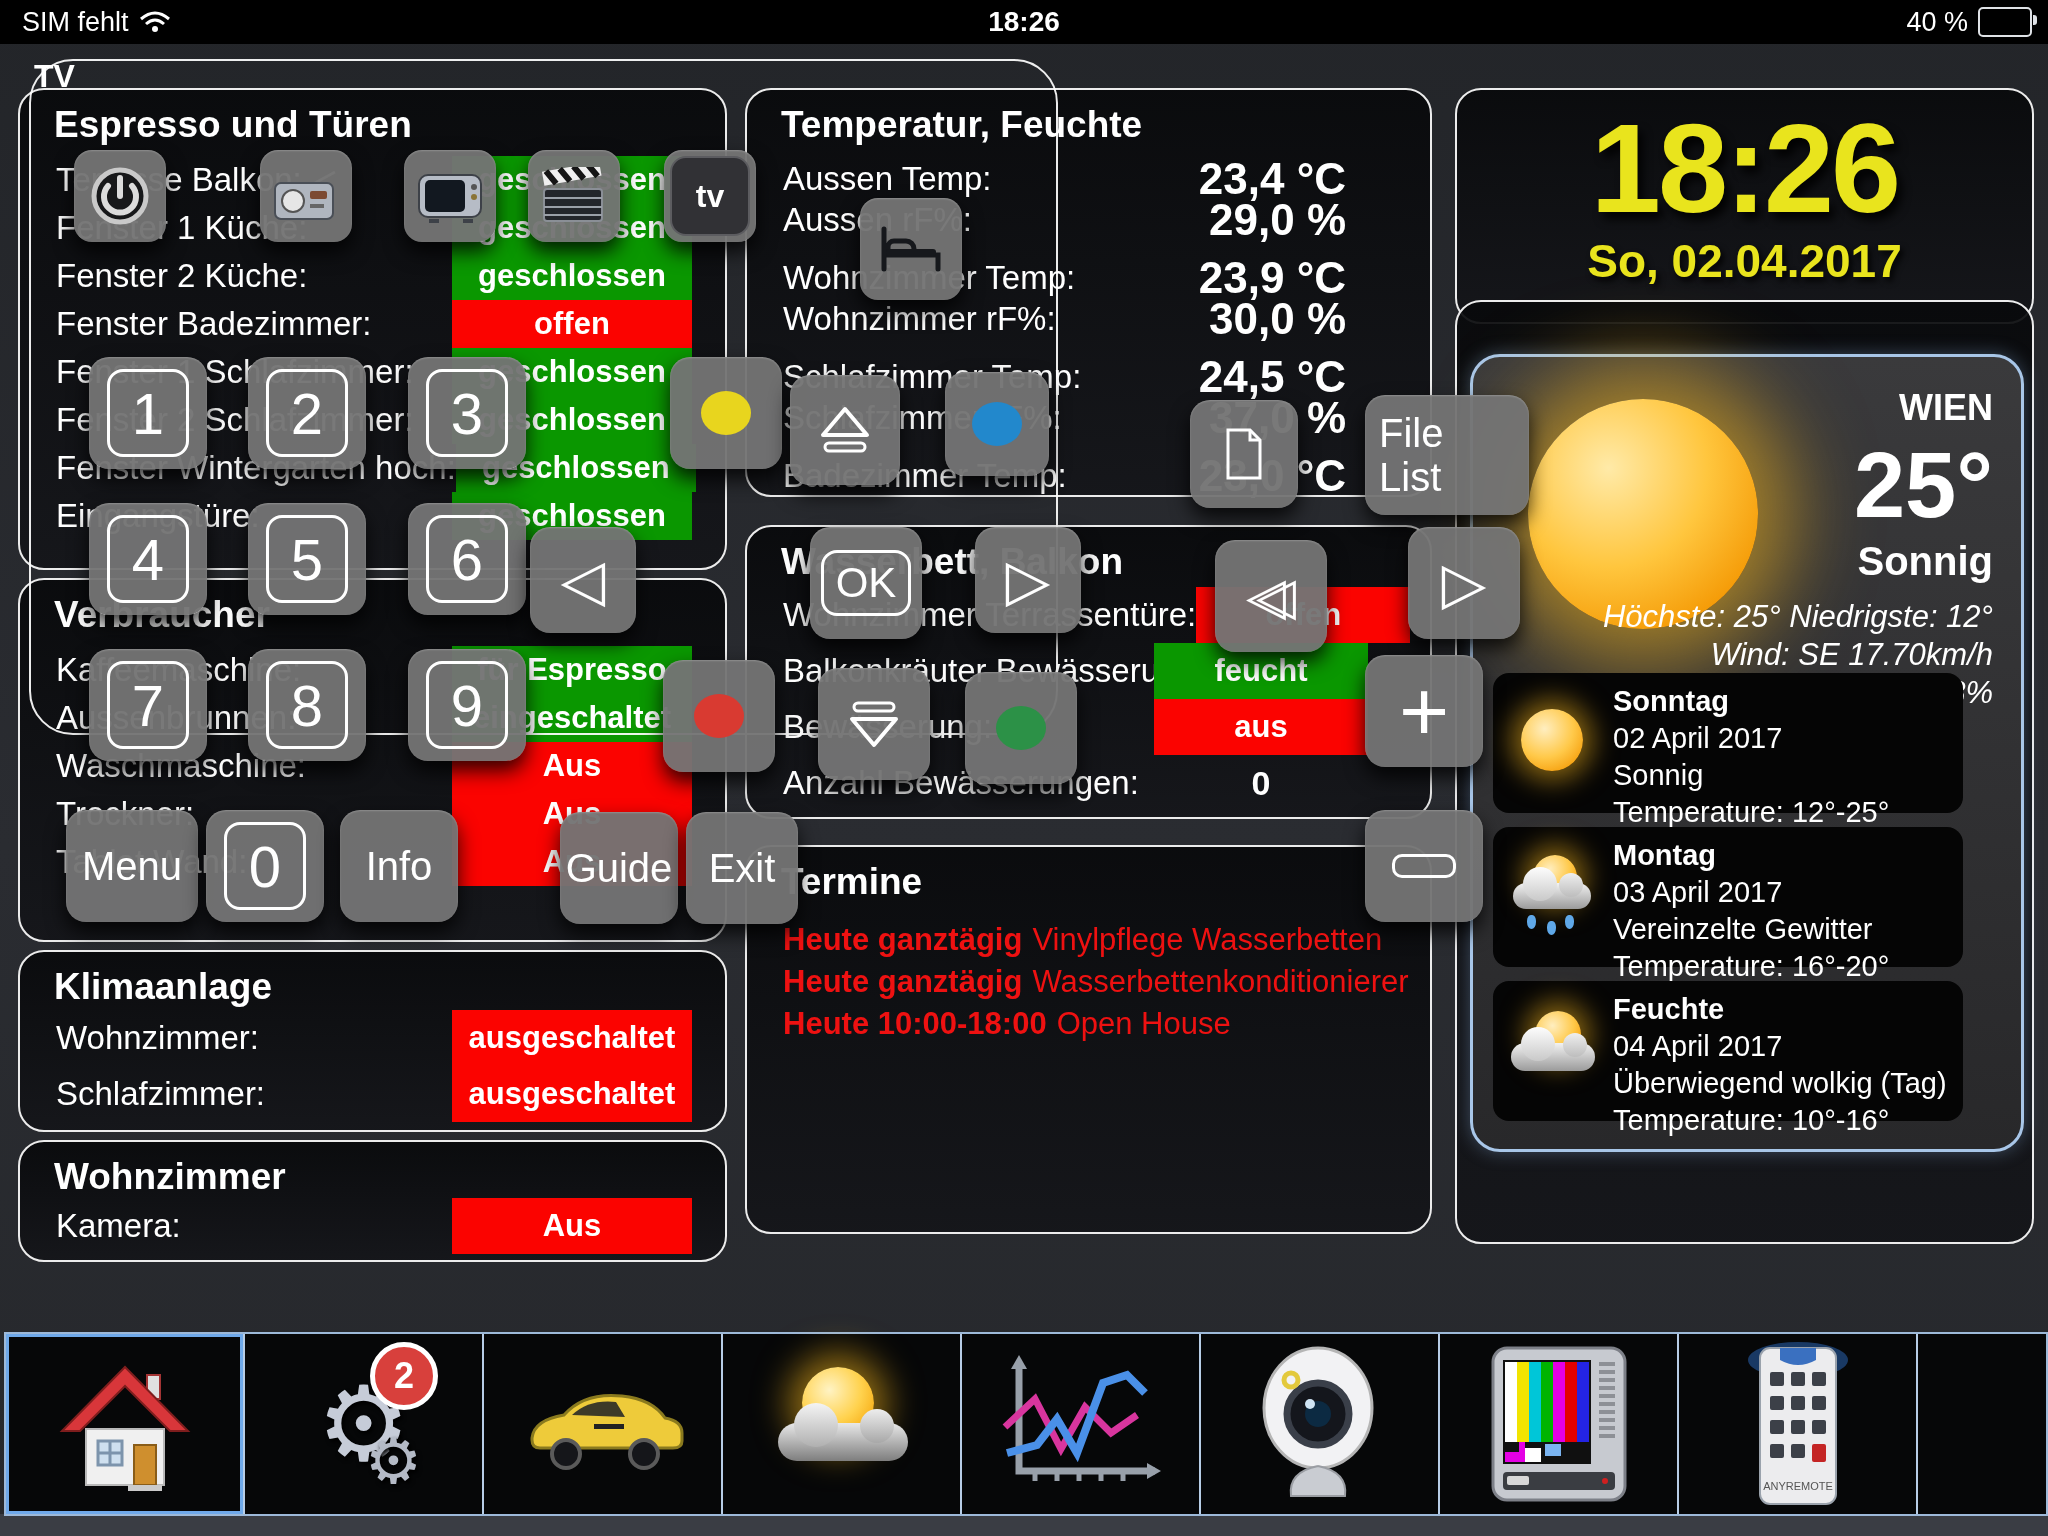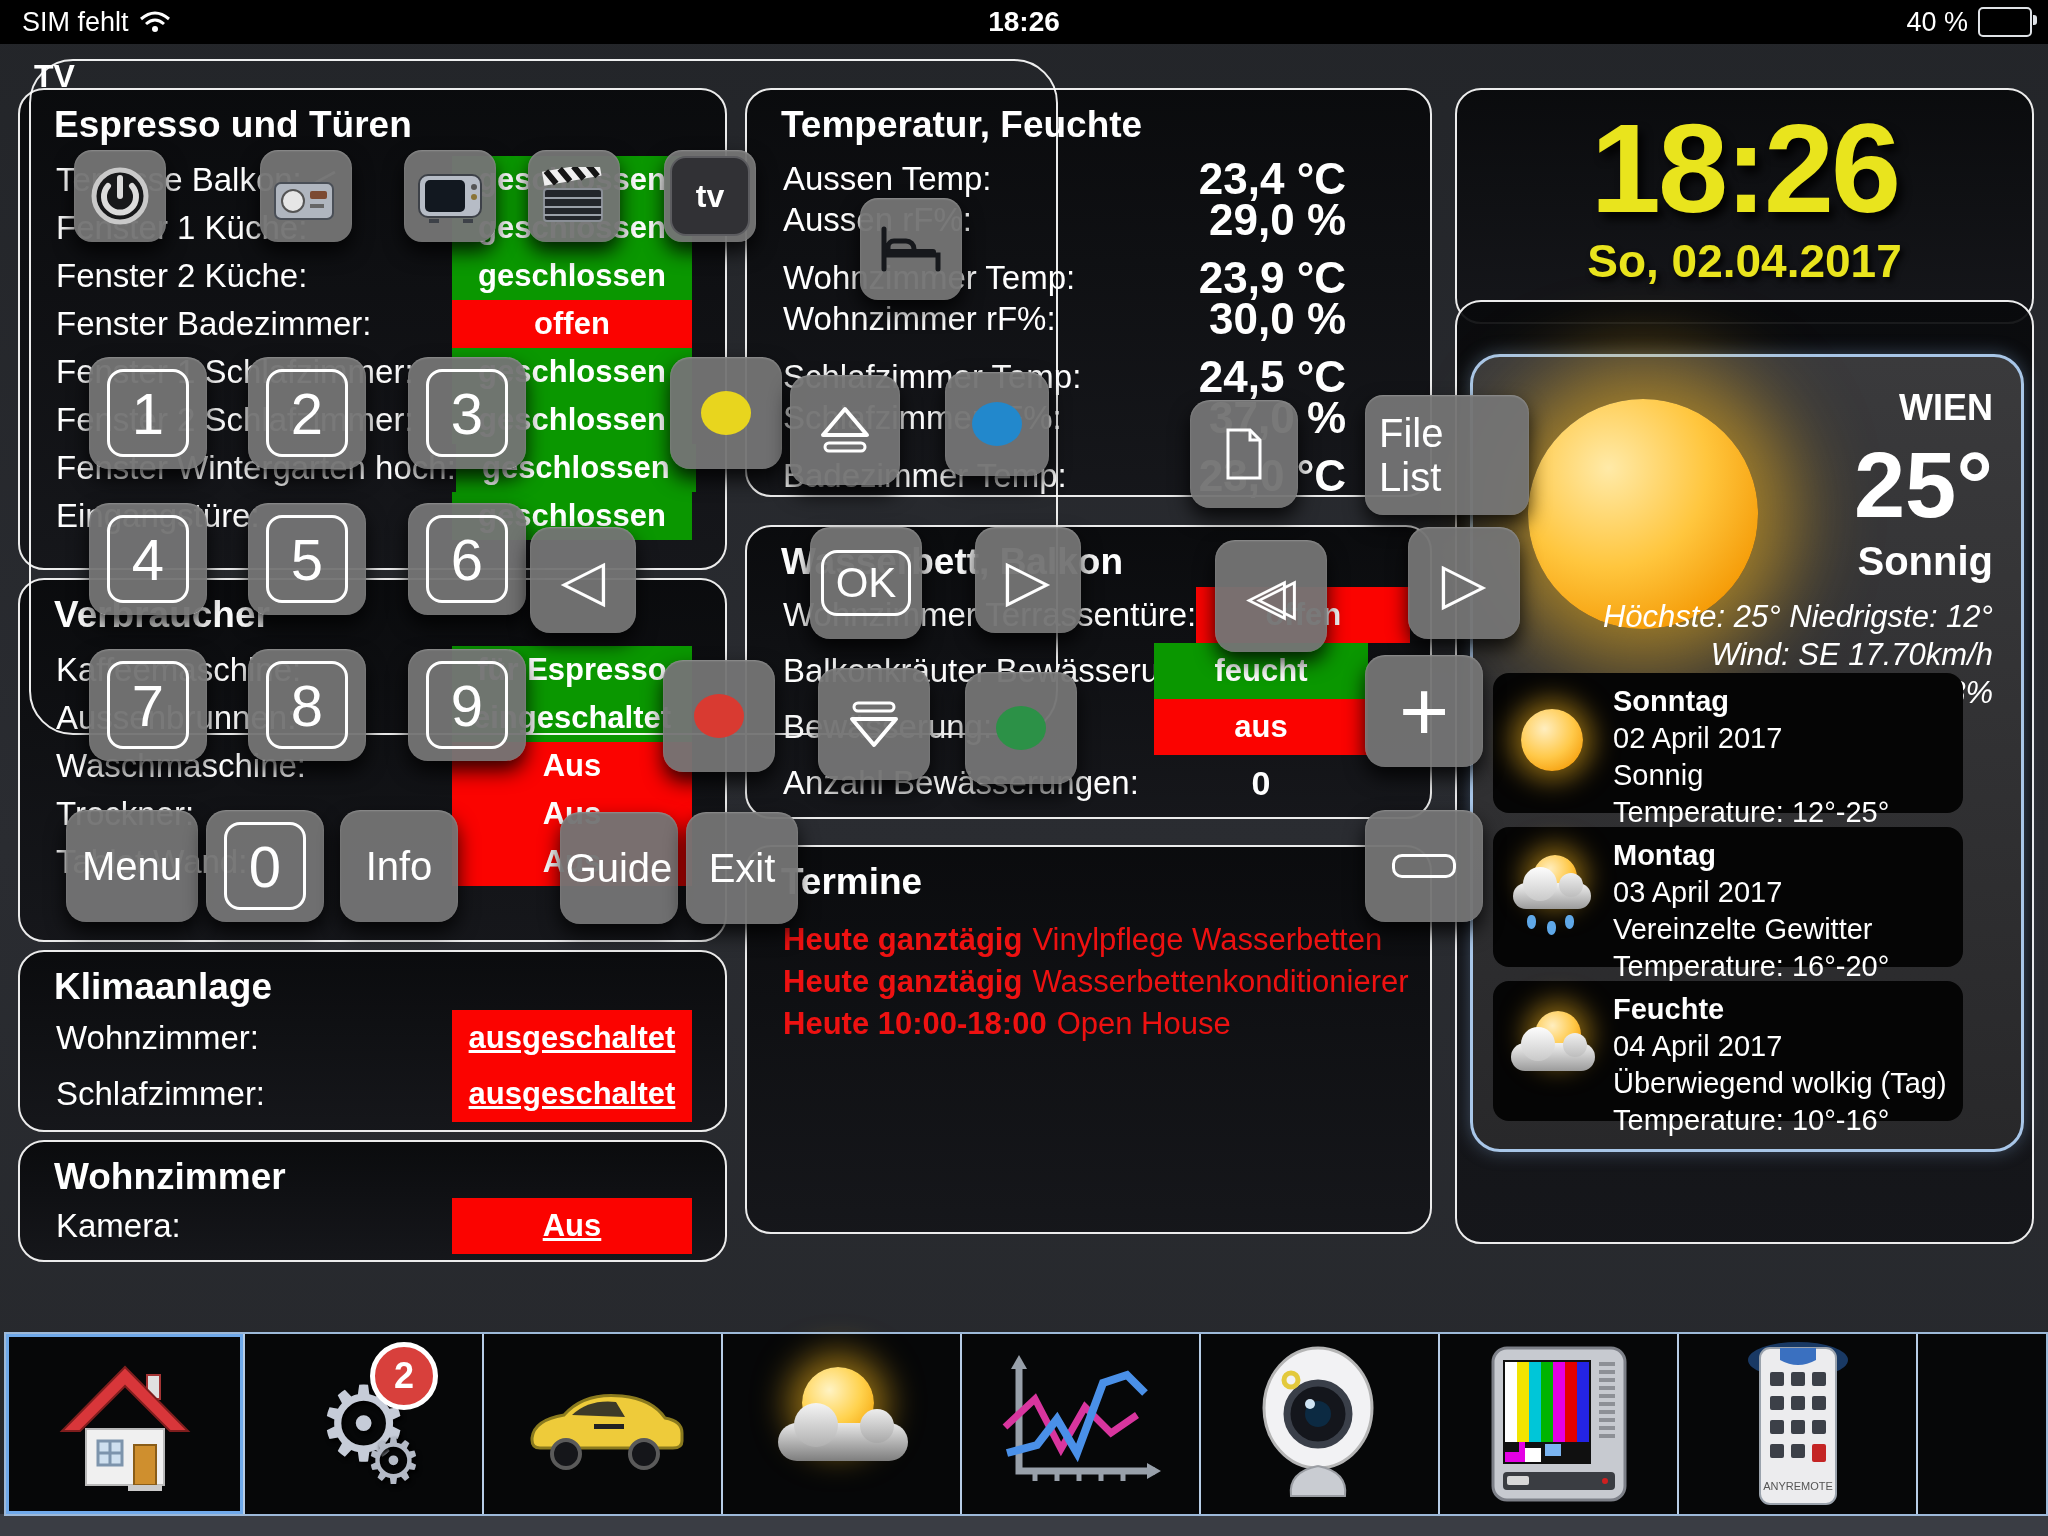--- a/index.html
+++ b/index.html
@@ -18,21 +18,21 @@
   
   .panel{position:absolute;border:2px solid #ececec;border-radius:26px;z-index:2;
          background:linear-gradient(180deg,rgba(8,9,11,.92),rgba(20,21,25,.92));}
   .panel h2{margin:14px 0 0 34px;font-size:37px;font-weight:bold;color:#fff;}
   .rows{margin-top:10px;}
   .row{display:flex;align-items:center;height:48px;padding-left:36px;}
   .row.h56{height:56px;}
   .lbl{font-size:33px;white-space:nowrap;}
   .st{margin-left:auto;margin-right:33px;width:240px;height:48px;flex:0 0 240px;
       display:flex;align-items:center;justify-content:center;font-weight:bold;font-size:31px;white-space:nowrap;overflow:hidden;}
-  .h56 .st{height:56px;text-decoration:underline;}
+  .h56 .st{height:56px;}
   .green{background:#0a9700;} .red{background:#fb0300;}
   
   .trow{display:flex;align-items:center;height:41px;padding-left:36px;}
   .tsp{height:17px;}
   .tval{margin-left:auto;margin-right:84px;font-weight:bold;font-size:44px;}
   
   .wrow{display:flex;align-items:center;height:56px;padding-left:36px;}
   .wst{margin-left:auto;margin-right:62px;width:214px;flex:0 0 214px;height:56px;
        display:flex;align-items:center;justify-content:center;font-weight:bold;font-size:31px;}
   .wval{margin-left:auto;margin-right:62px;width:214px;flex:0 0 214px;text-align:center;font-weight:bold;font-size:34px;}
@@ -426,21 +426,21 @@
     </div>
   <div class="rbtn" style="left:945px;top:372px;width:104px;height:104px;">
       <span class="dot" style="background:#2288cc;"></span>
     </div>
   <div class="rbtn" style="left:1190px;top:400px;width:108px;height:108px;">
     <svg width="44" height="56">
       <path d="M6 4 H28 L38 14 V52 H6 Z" fill="none" stroke="#fff" stroke-width="3"></path>
       <path d="M28 4 V14 H38" fill="none" stroke="#fff" stroke-width="3"></path>
     </svg>
   </div>
-  <div class="rbtn" style="left:1365px;top:395px;width:150px;height:120px;justify-content:flex-start;padding-left:14px;border-radius:18px;">
+  <div class="rbtn" style="left:1365px;top:395px;width:150px;height:120px;justify-content:flex-start;padding-left:14px;">
     <span class="ktext two" style="width:100px;white-space:normal;">File List</span>
   </div>
 
   <div class="rbtn" style="left:89px;top:503px;width:118px;">
       <span class="keybox">4</span>
     </div>
   <div class="rbtn" style="left:248px;top:503px;width:118px;">
       <span class="keybox">5</span>
     </div>
   <div class="rbtn" style="left:408px;top:503px;width:118px;">

